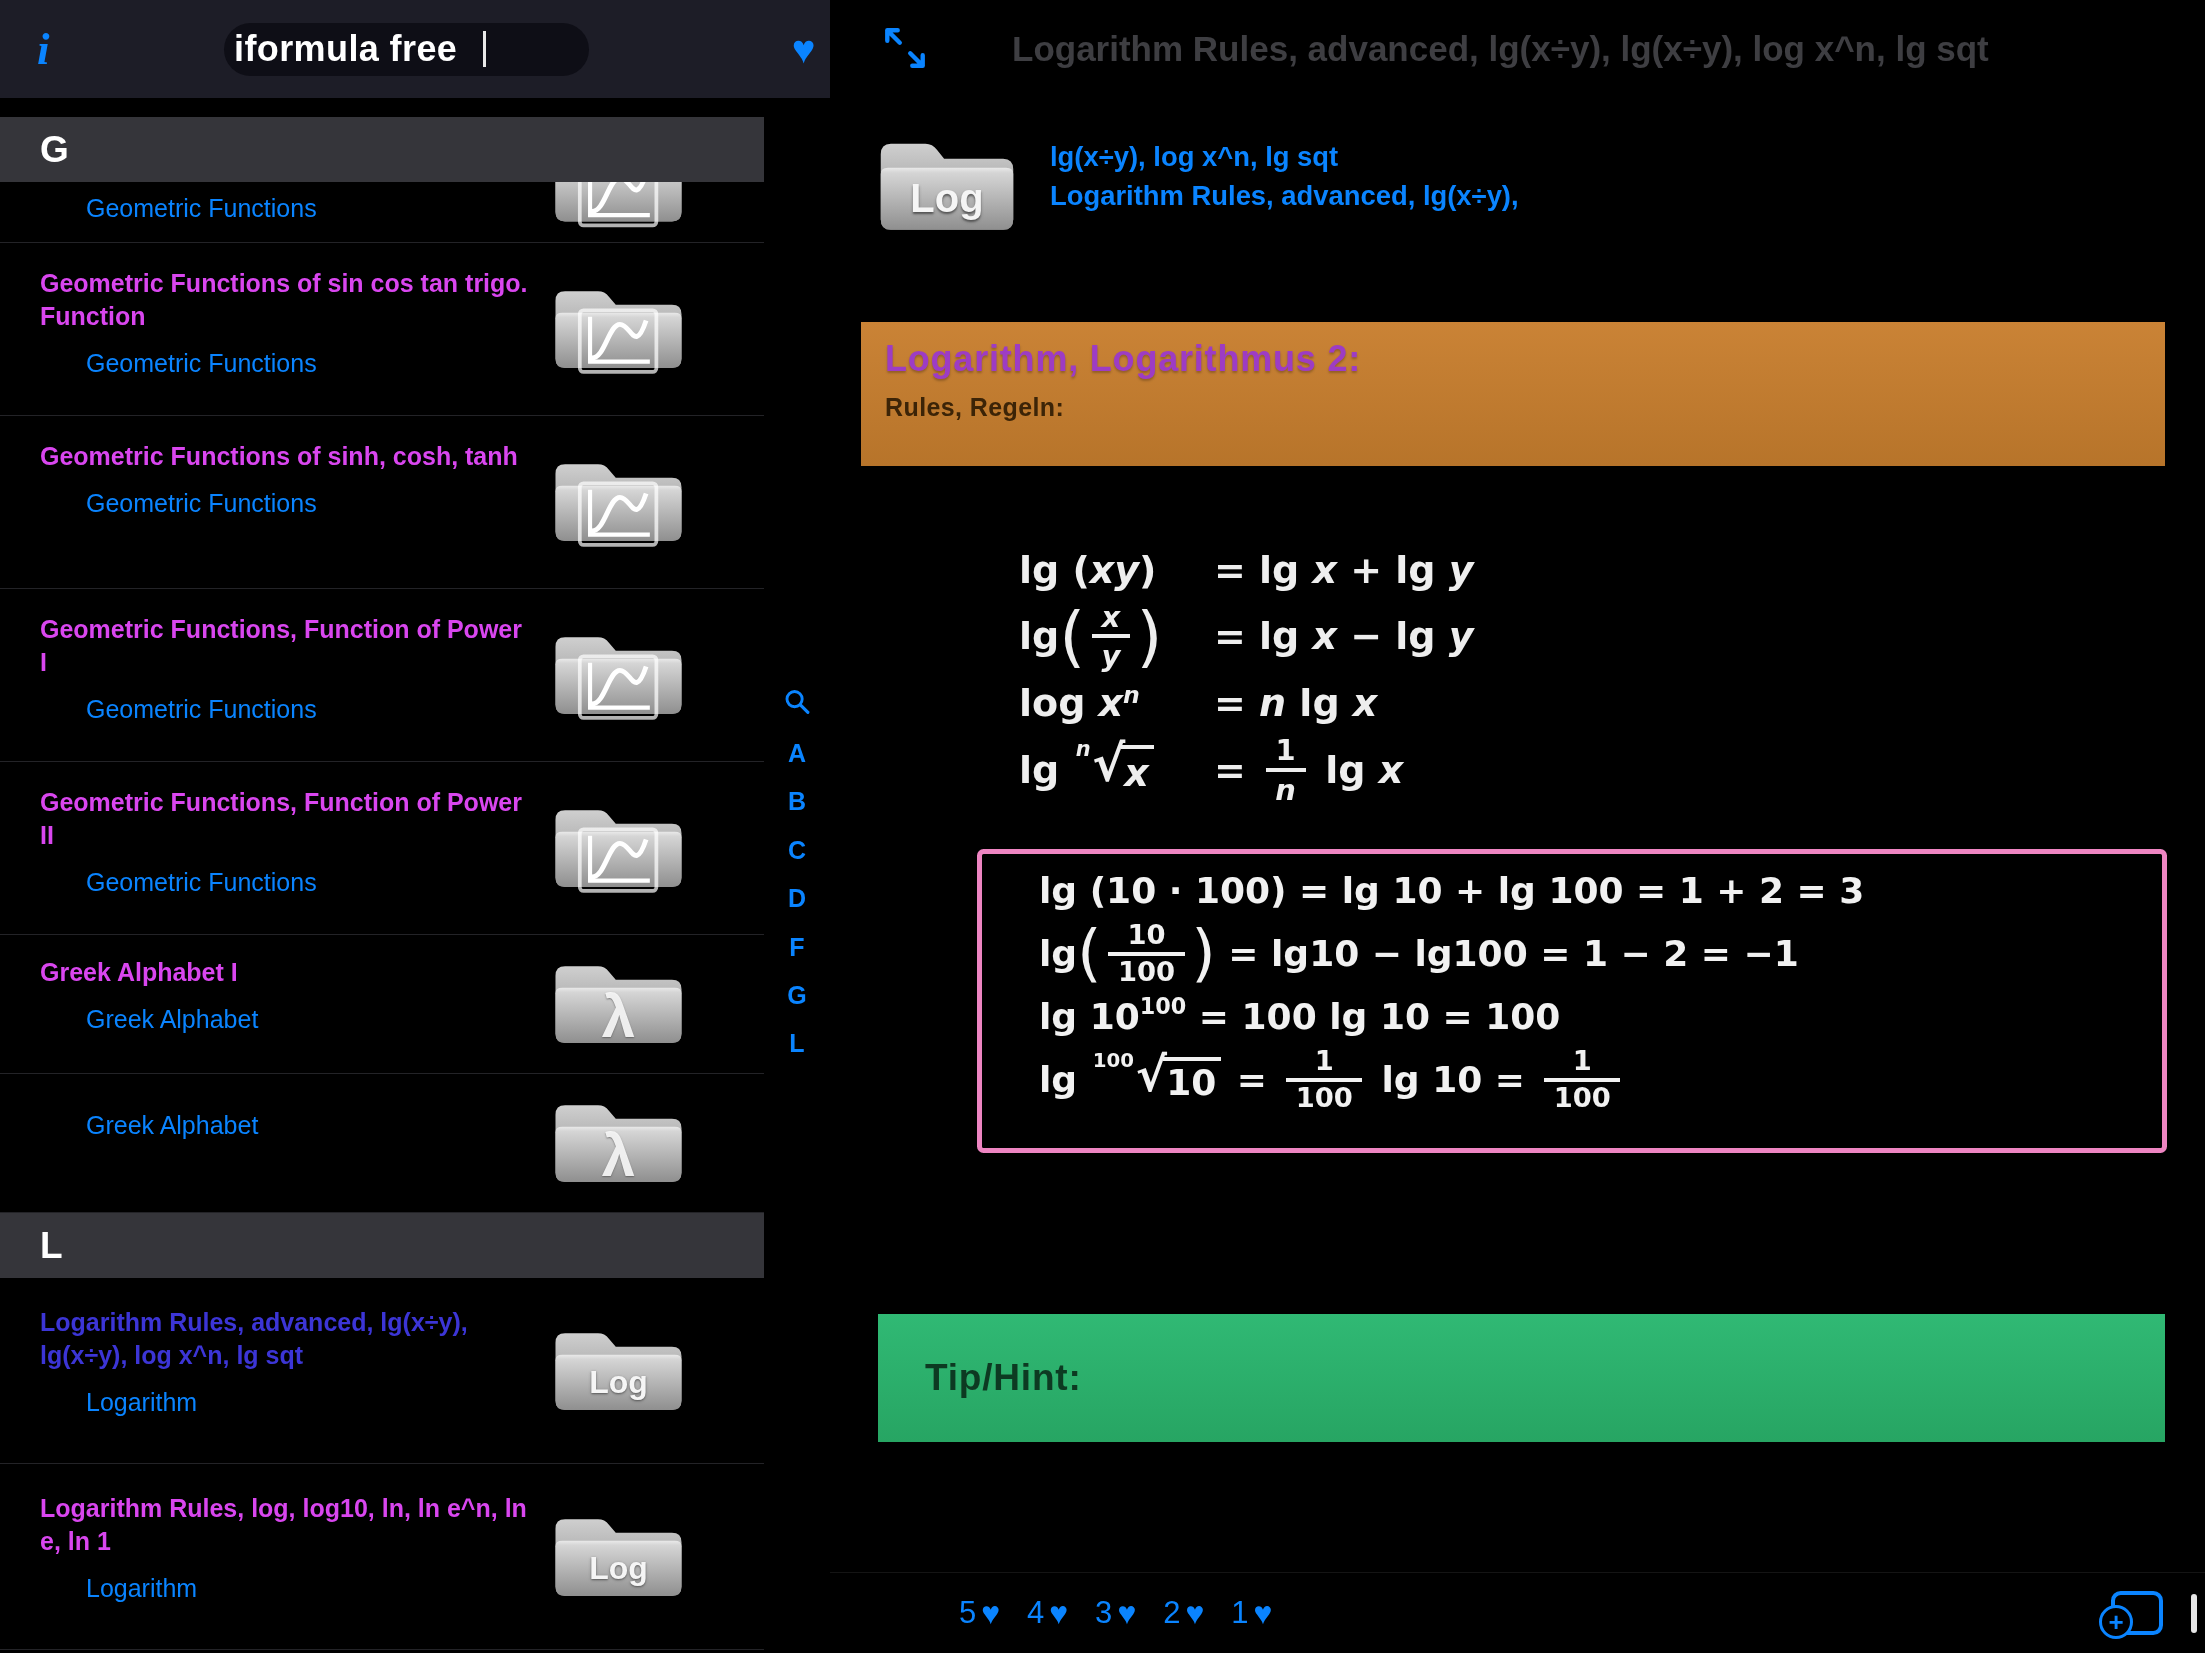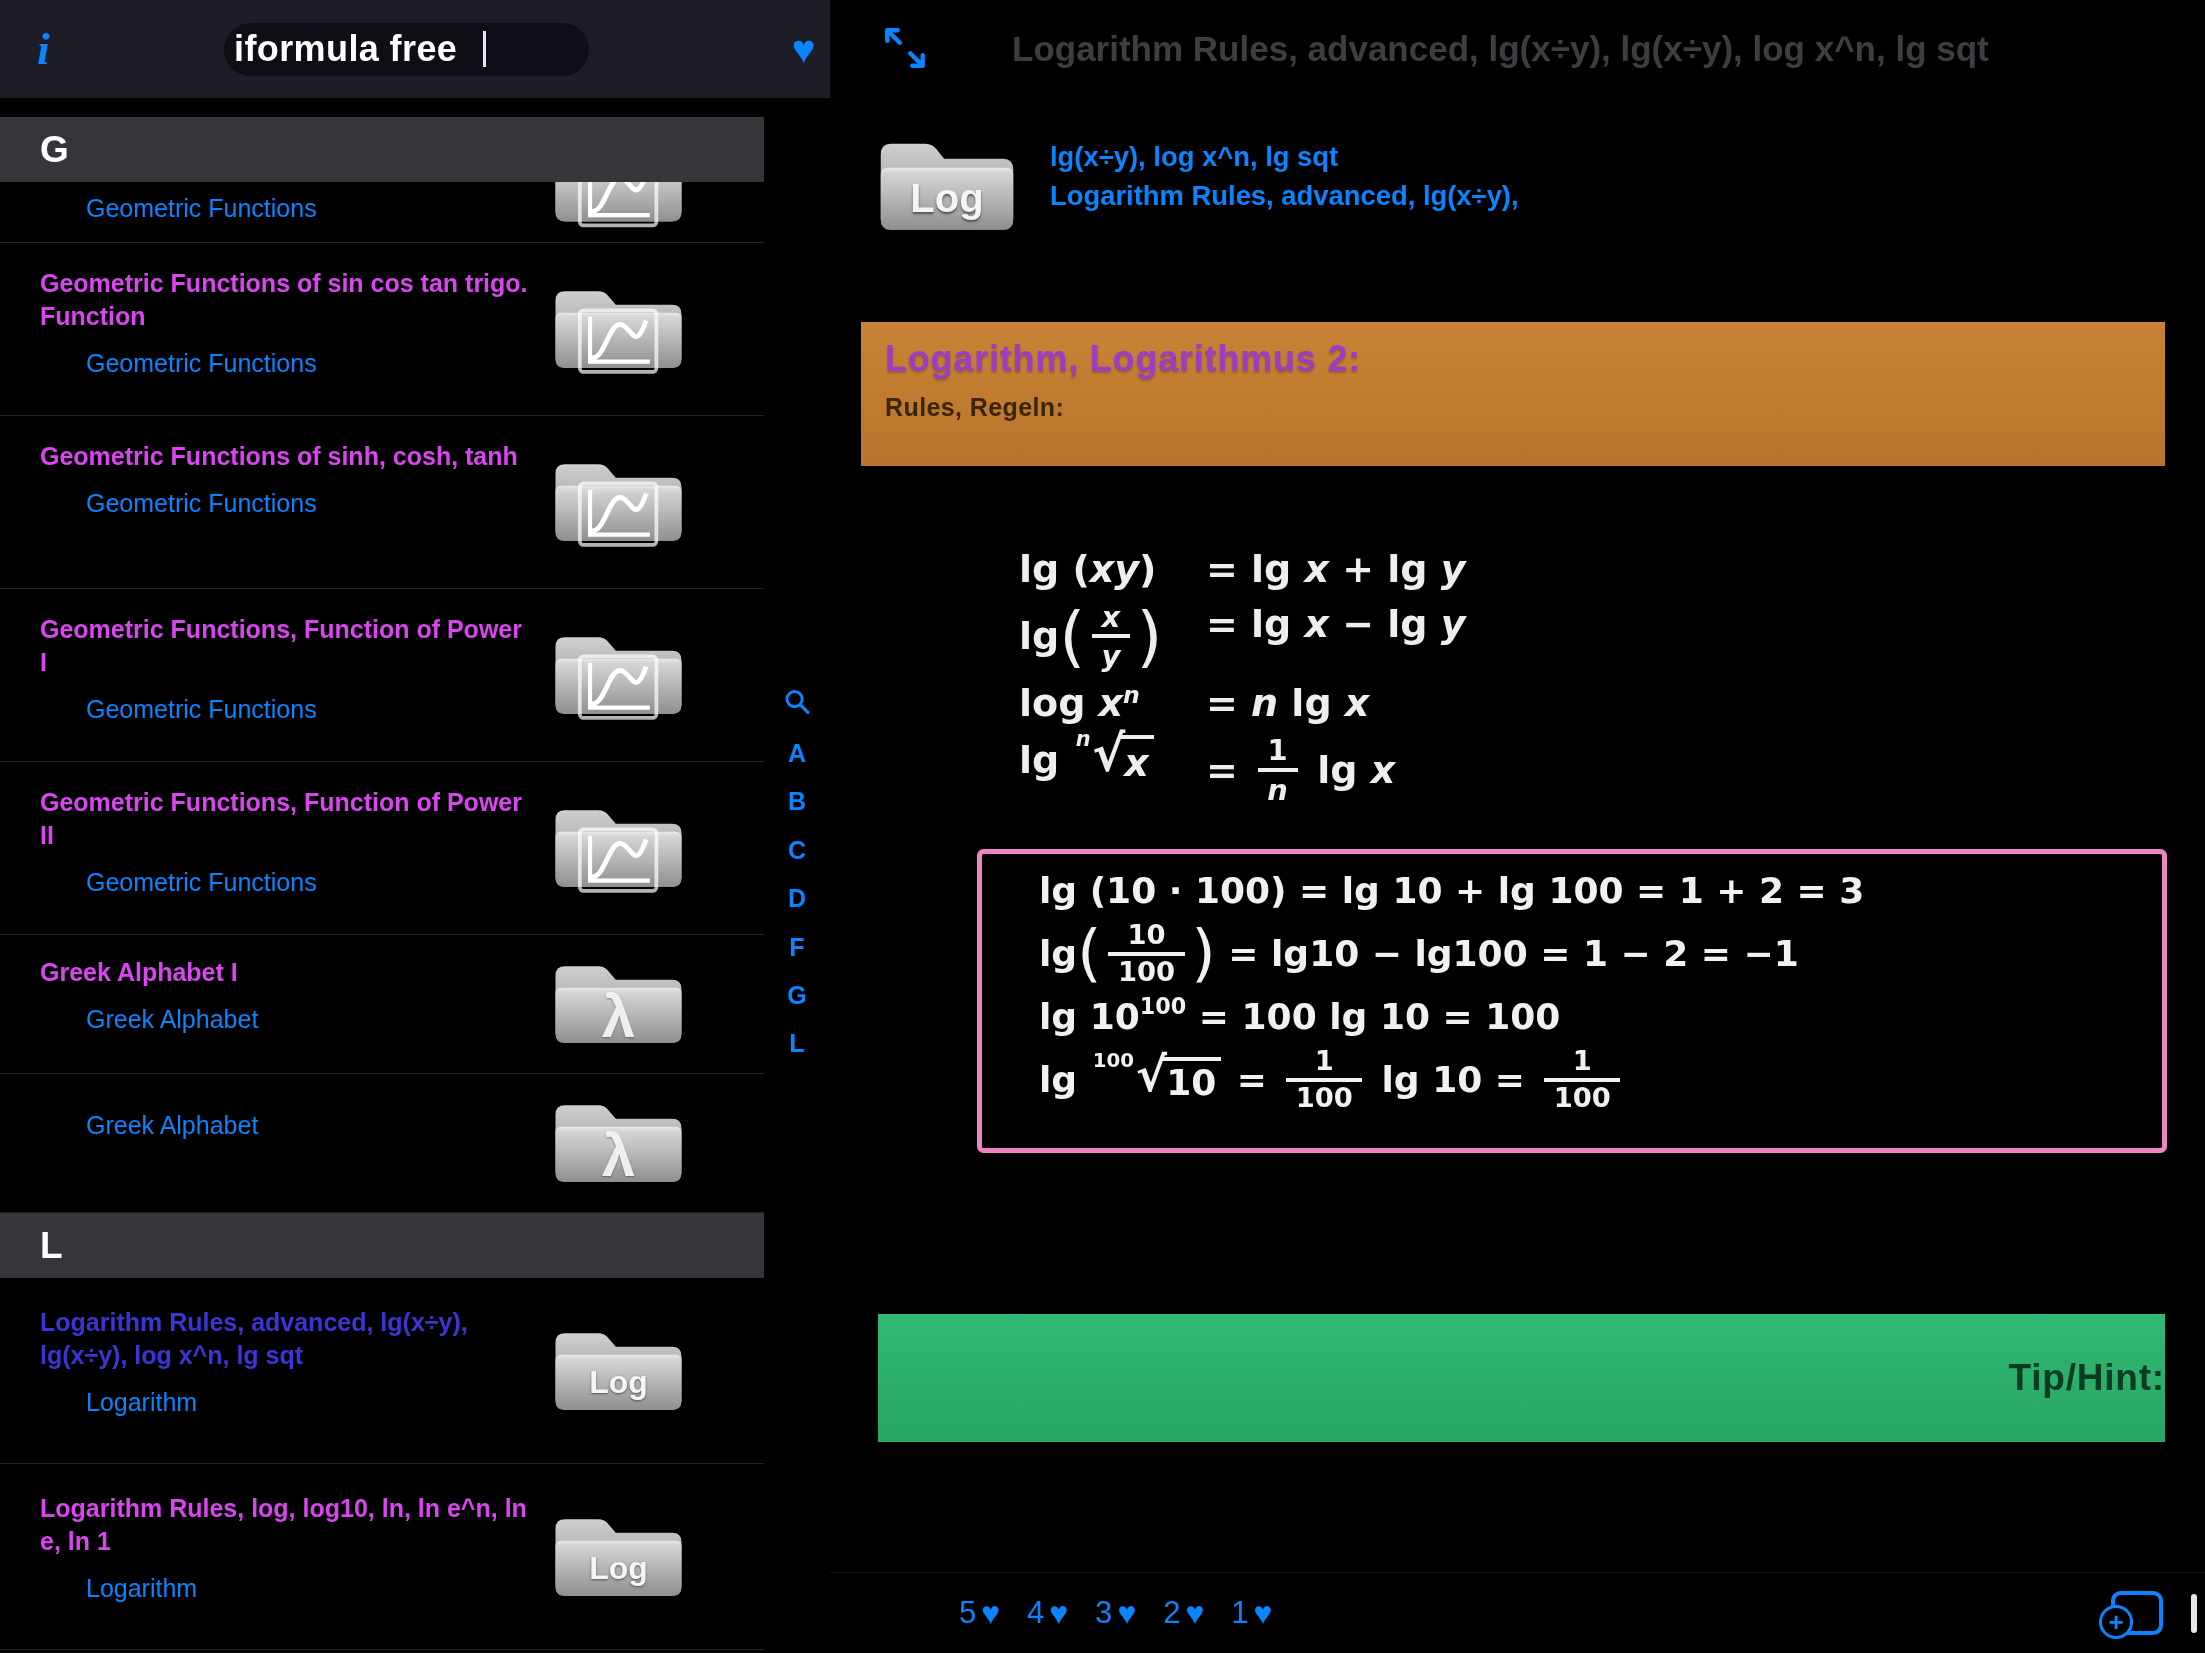--- a/index.html
+++ b/index.html
@@ -55,42 +55,42 @@
   .content{position:relative;flex:1;min-height:0;overflow:hidden;}
   .doc-head{position:absolute;top:29px;left:45px;display:flex;gap:31px;}
   .doc-title{margin-top:11.3px;color:var(--blue);font-size:27.4px;font-weight:700;line-height:1.4;}
   .pro-badge{position:absolute;top:52px;left:683px;width:149px;height:149px;border-radius:50%;background:var(--olive);opacity:.93;
              color:#ededed;font-size:27.4px;line-height:1.25;display:flex;align-items:center;justify-content:center;text-align:center;padding:0 19.4px;}
   .banner-orange{position:absolute;top:224px;left:31px;width:1304px;height:144px;background:linear-gradient(180deg,#ca8336,#b7742a);padding:16px 24px;}
   .bo-title{color:var(--purple);font-size:36px;font-weight:700;letter-spacing:0.8px;text-shadow:0 1.6px 2.4px rgba(0,0,0,.25);}
   .bo-sub{margin-top:13px;color:#3c2407;font-size:25px;font-weight:700;letter-spacing:0.4px;}
 
   .formulas{position:absolute;top:449px;left:189px;color:#eee;font-family:"DejaVu Sans",sans-serif;font-size:38px;font-weight:700;}
-  .frow{display:flex;align-items:flex-start;margin-bottom:9.7px;min-height:45px;}
+  .frow{display:flex;align-items:center;margin-bottom:9.7px;min-height:45px;gap:8px;}
   .lhs,.rhs{display:inline-flex;align-items:center;white-space:pre;}
   .lhs{min-width:187px;}
 
   .pink-box{position:absolute;top:751px;left:147px;width:1190px;height:304px;border:5.7px solid var(--pink);border-radius:6.5px;
             padding:13px 16px 0 57px;color:#f1f1f1;font-family:"DejaVu Sans",sans-serif;font-size:36px;font-weight:700;}
   .xrow{margin-bottom:6.5px;min-height:47px;display:flex;align-items:center;white-space:pre;}
 
   
   .mfrac{display:inline-flex;flex-direction:column;align-items:center;font-size:.76em;line-height:1.05;margin:0 6.5px;}
   .mnum{padding:0 9.7px 2.4px;}
   .mden{border-top:4px solid currentColor;padding:2.4px 9.7px 0;}
   .msup{font-size:.62em;align-self:flex-start;margin-top:0;}
   .mit{font-style:italic;}
   .mbig{font-size:1.75em;font-weight:400;line-height:.8;}
   .mroot{display:inline-flex;align-items:flex-start;margin:0 3.2px;}
   .mridx{font-size:.55em;transform:translateY(-8px);margin-right:1.6px;}
   .msqrt{font-size:1.3em;line-height:.78;margin-right:-4px;}
   .mrad{border-top:4px solid currentColor;padding:1.6px 4.8px 0 3.2px;}
 
   .banner-green{position:absolute;top:1216px;left:48px;width:1287px;height:128px;background:linear-gradient(180deg,#30b974,#27a563);
-                display:flex;align-items:center;padding-left:47px;color:#0d3a22;font-size:37px;font-weight:700;letter-spacing:0.8px;justify-content:flex-end;}
+                display:flex;align-items:center;padding-left:47px;color:#0d3a22;font-size:37px;font-weight:700;letter-spacing:0.8px;}
 
   .rate-bar{position:relative;height:81px;flex:none;display:flex;align-items:center;padding-left:129px;border-top:0.8px solid #141414;}
   .ratings{display:flex;gap:27px;}
   .rate{display:inline-flex;align-items:center;gap:4.8px;cursor:pointer;}
   .rnum{color:var(--blue);font-size:31px;}
   .rheart{color:var(--blue);font-size:32px;line-height:1;}
   .share{position:absolute;right:42px;top:18px;width:52px;height:44px;border:4px solid var(--blue);border-radius:9.7px;}
   .share-plus{position:absolute;left:-16px;bottom:-8px;width:34px;height:34px;border-radius:50%;background:#000;border:3.2px solid var(--blue);
               color:var(--blue);font-size:26px;font-weight:700;display:flex;align-items:center;justify-content:center;line-height:1;}
   .scrollmark{position:absolute;right:8px;top:21px;width:5.7px;height:39px;border-radius:3.2px;background:rgba(255,255,255,.9);}

